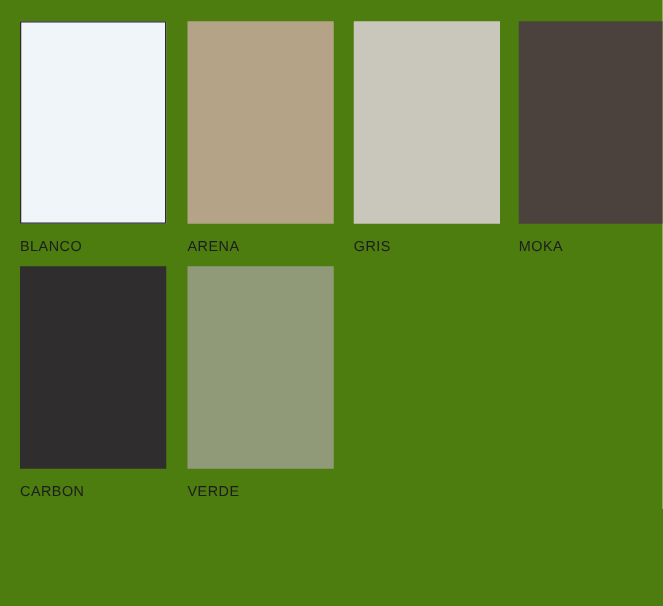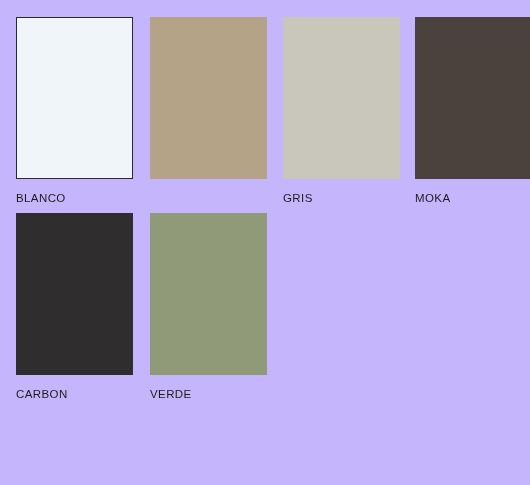--- a/index.html
+++ b/index.html
@@ -13,21 +13,21 @@
     height: 485px;
     background: #ffffff;
     font-family: "Liberation Sans", sans-serif;
     overflow: hidden;
   }
 
   #palette-board {
     position: relative;
     width: 530px;
     height: 485px;
-    background: #c4b5fd;
+    background: #4d7c0f;
   }
 
   .swatch-grid {
     position: absolute;
     left: 0;
     top: 0;
     width: 530px;
     height: 485px;
   }
 
@@ -74,20 +74,21 @@
 <div id="palette-board">
   <div class="swatch-grid">
 
     <div class="swatch-cell col-0 row-0">
       <span class="swatch-chip outlined" style="background-color: rgb(240, 245, 250);"></span>
       <span class="swatch-label" style="color: rgb(29, 29, 29);">BLANCO</span>
     </div>
 
     <div class="swatch-cell col-1 row-0">
       <span class="swatch-chip" style="background-color: rgb(180, 163, 134);"></span>
+      <span class="swatch-label" style="color: rgb(29, 29, 29);">ARENA</span>
     </div>
 
     <div class="swatch-cell col-2 row-0">
       <span class="swatch-chip" style="background-color: rgb(201, 198, 187);"></span>
       <span class="swatch-label" style="color: rgb(29, 29, 29);">GRIS</span>
     </div>
 
     <div class="swatch-cell col-3 row-0">
       <span class="swatch-chip" style="background-color: rgb(76, 66, 61);"></span>
       <span class="swatch-label" style="color: rgb(29, 29, 29);">MOKA</span>

